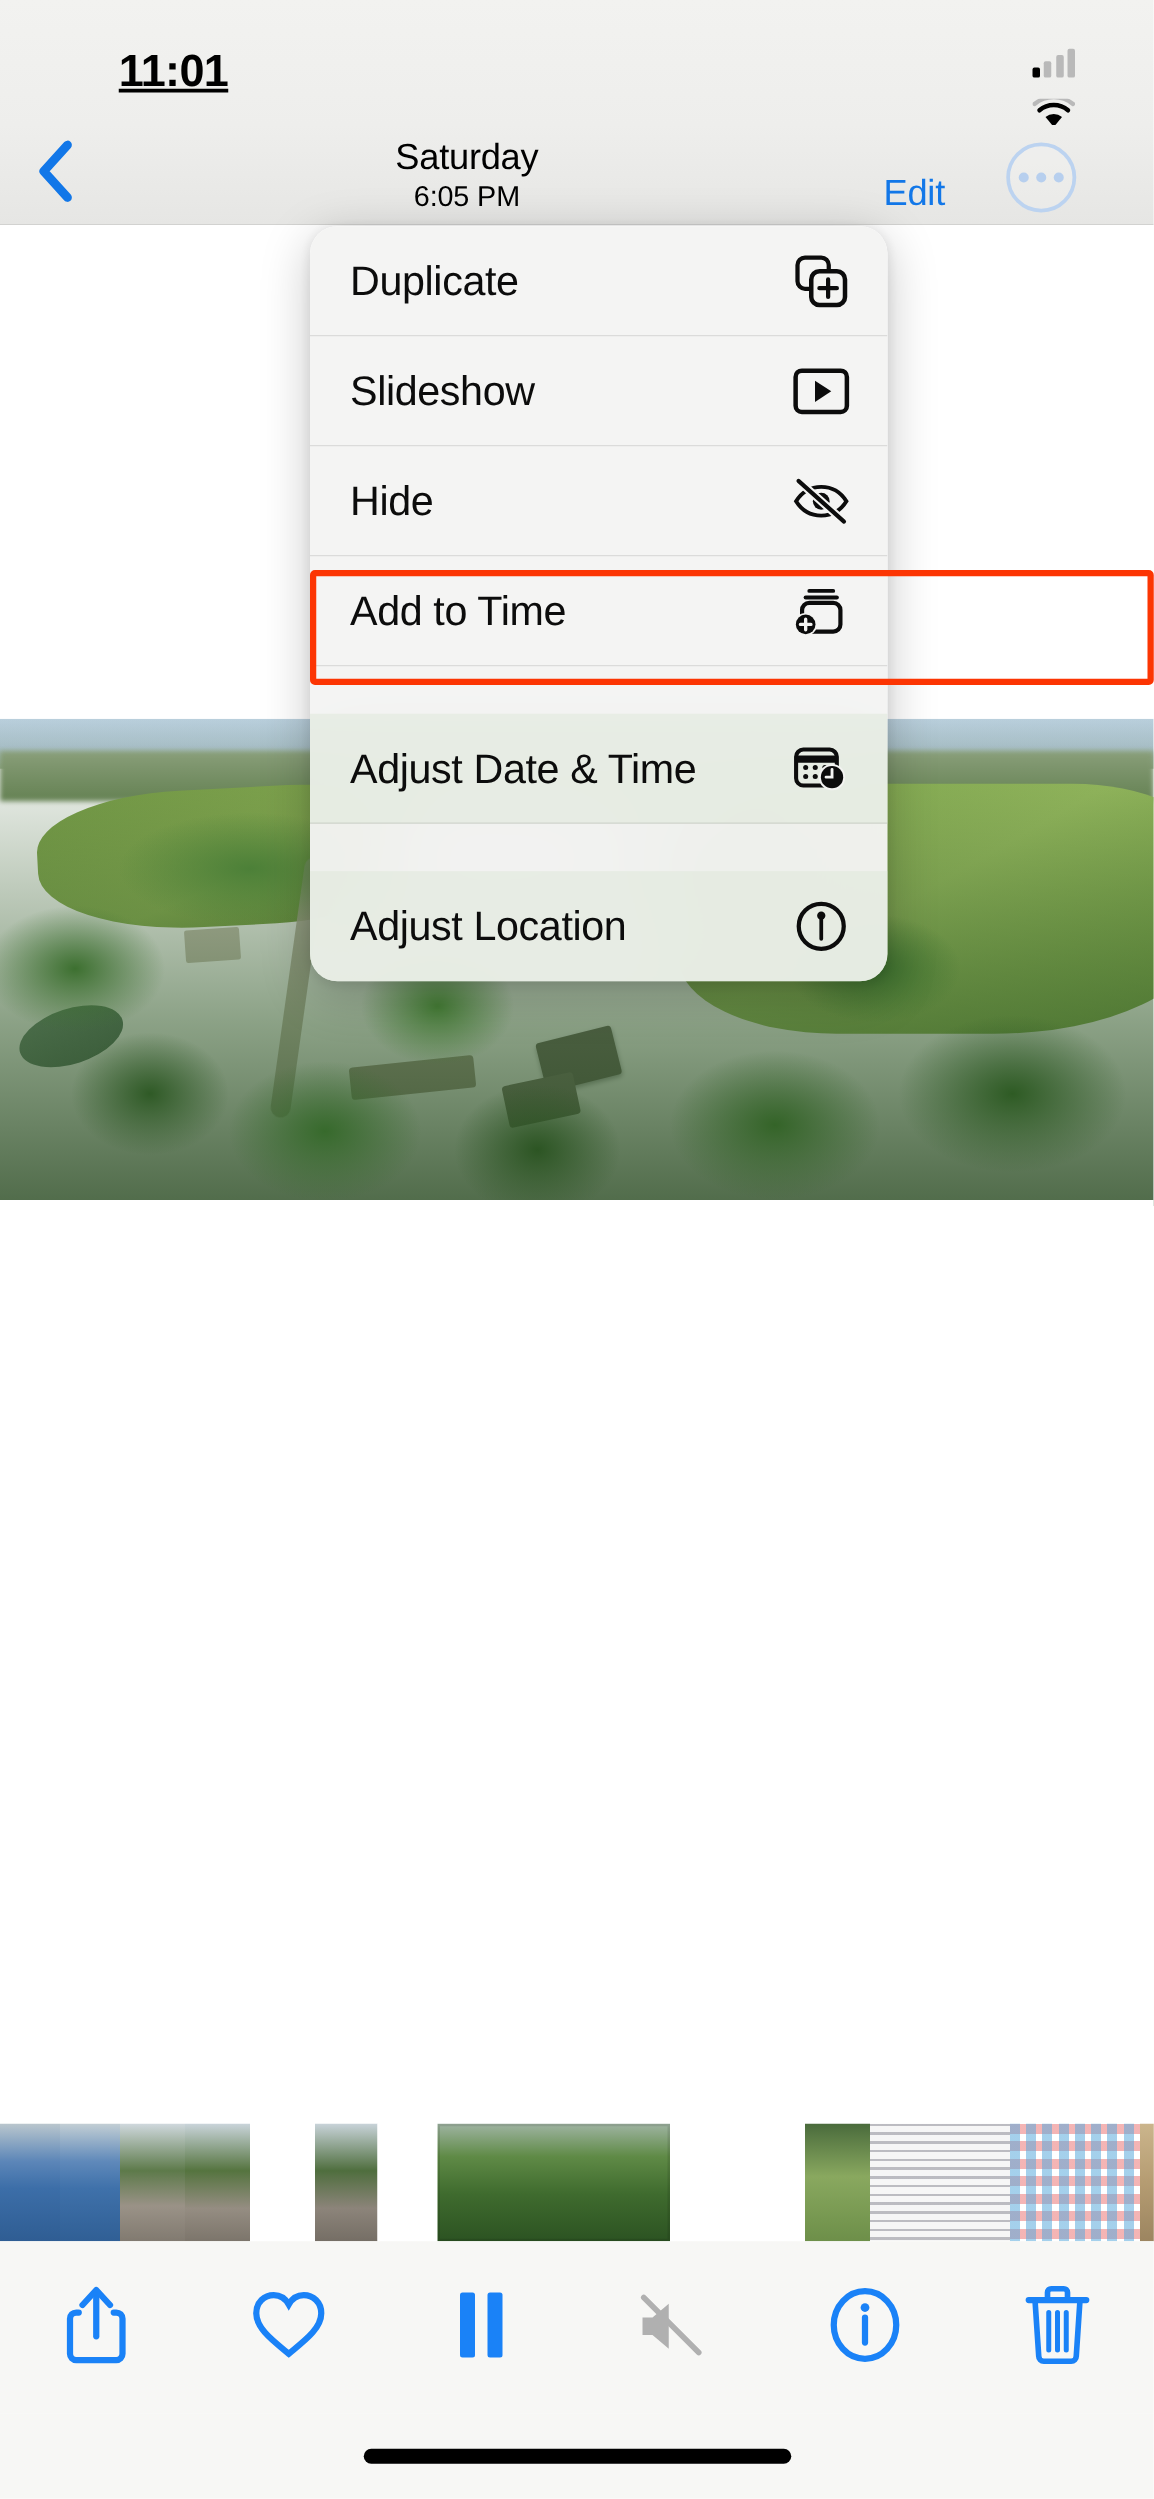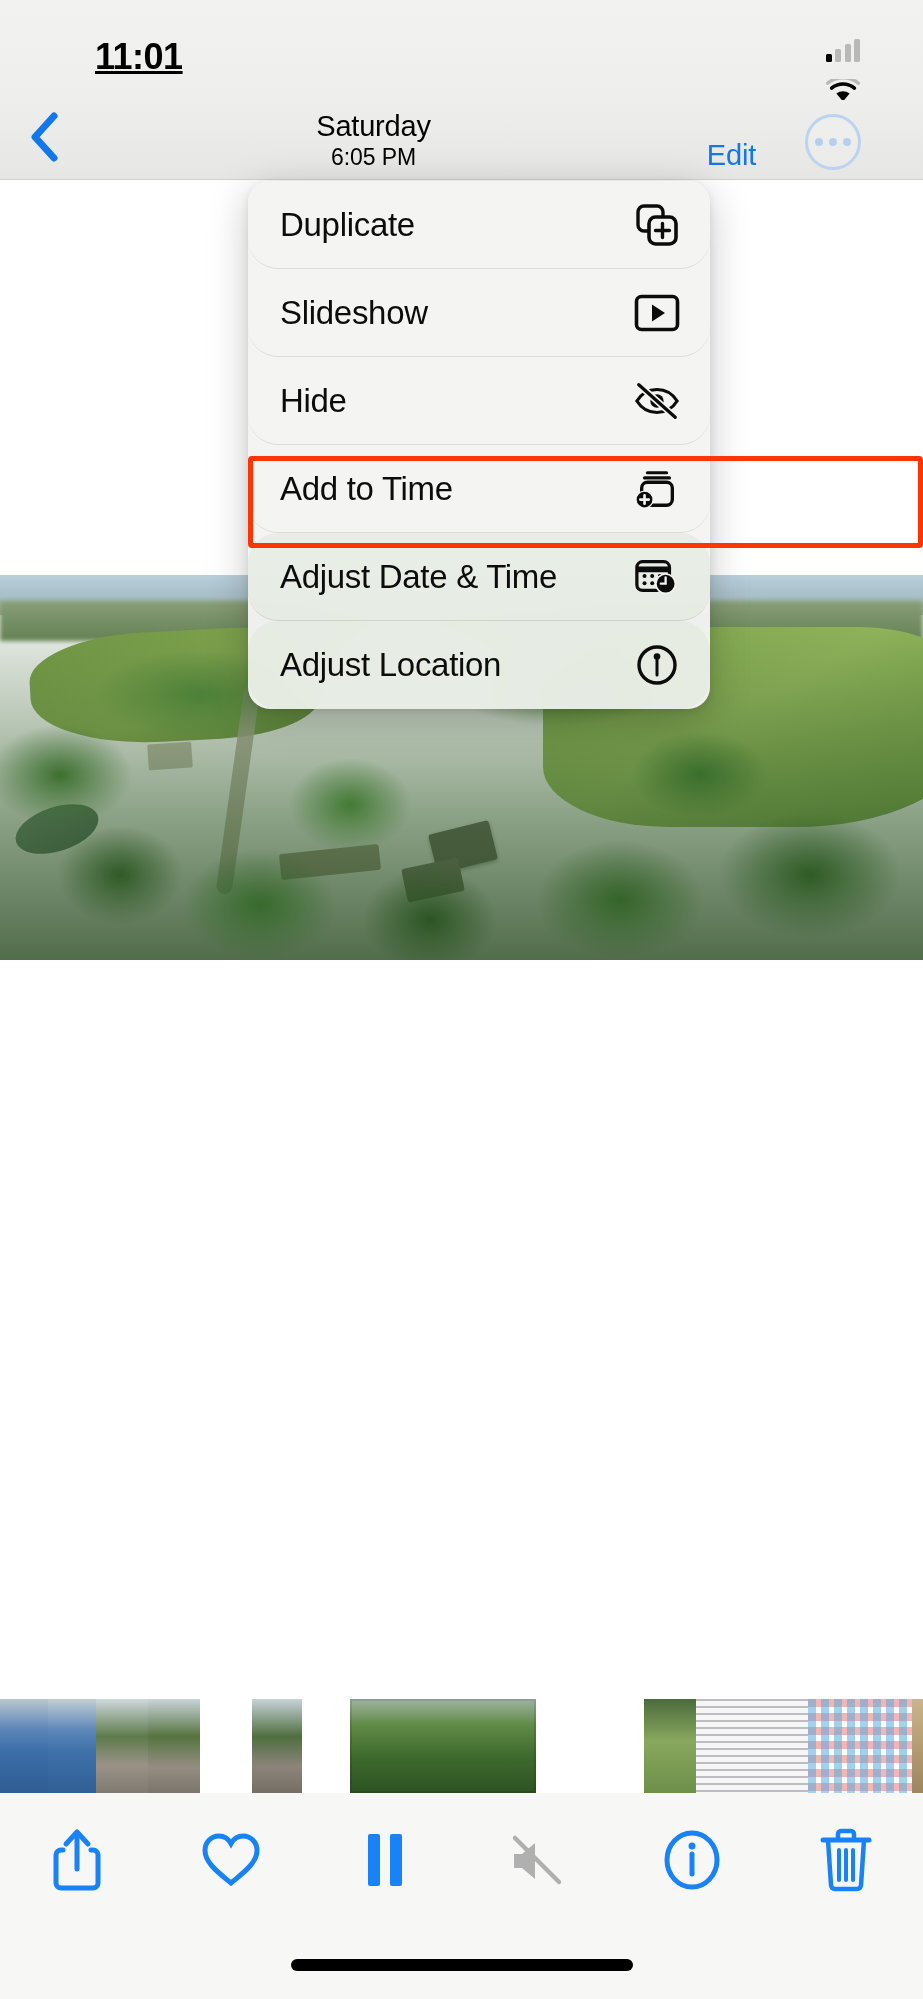--- a/index.html
+++ b/index.html
@@ -153,24 +153,23 @@
     overflow:hidden;
     box-shadow:0 10px 40px rgba(0,0,0,.22), 0 2px 10px rgba(0,0,0,.10);
     z-index:40;
     backdrop-filter:blur(28px);
   }
   .ctx-item{
     position:relative; height:88px;
     display:flex; align-items:center; justify-content:space-between;
     padding:0 30px 0 32px;
     border-bottom:1px solid rgba(0,0,0,.10);
-    border-radius:30px;
   }
   .ctx-item:last-child{ border-bottom:none;gap:24px; }
-  .ctx-item.tinted{ background:rgba(225,232,220,0.62); }
+  .ctx-item.tinted{ background:rgba(225,232,220,0.62);margin-top:38px; }
   .ctx-label{ font-size:33px; color:#0c0c0c; letter-spacing:-0.3px; }
   .ctx-icon{ width:46px; height:46px; display:flex; align-items:center; justify-content:center; }
   .ctx-icon svg{ display:block; }
 
   .highlight-box{
     position:absolute; top:456px; left:248px; width:675px; height:92px;
     border:5px solid #fc3503; border-radius:4px; z-index:60; pointer-events:none;
   }
 
   

